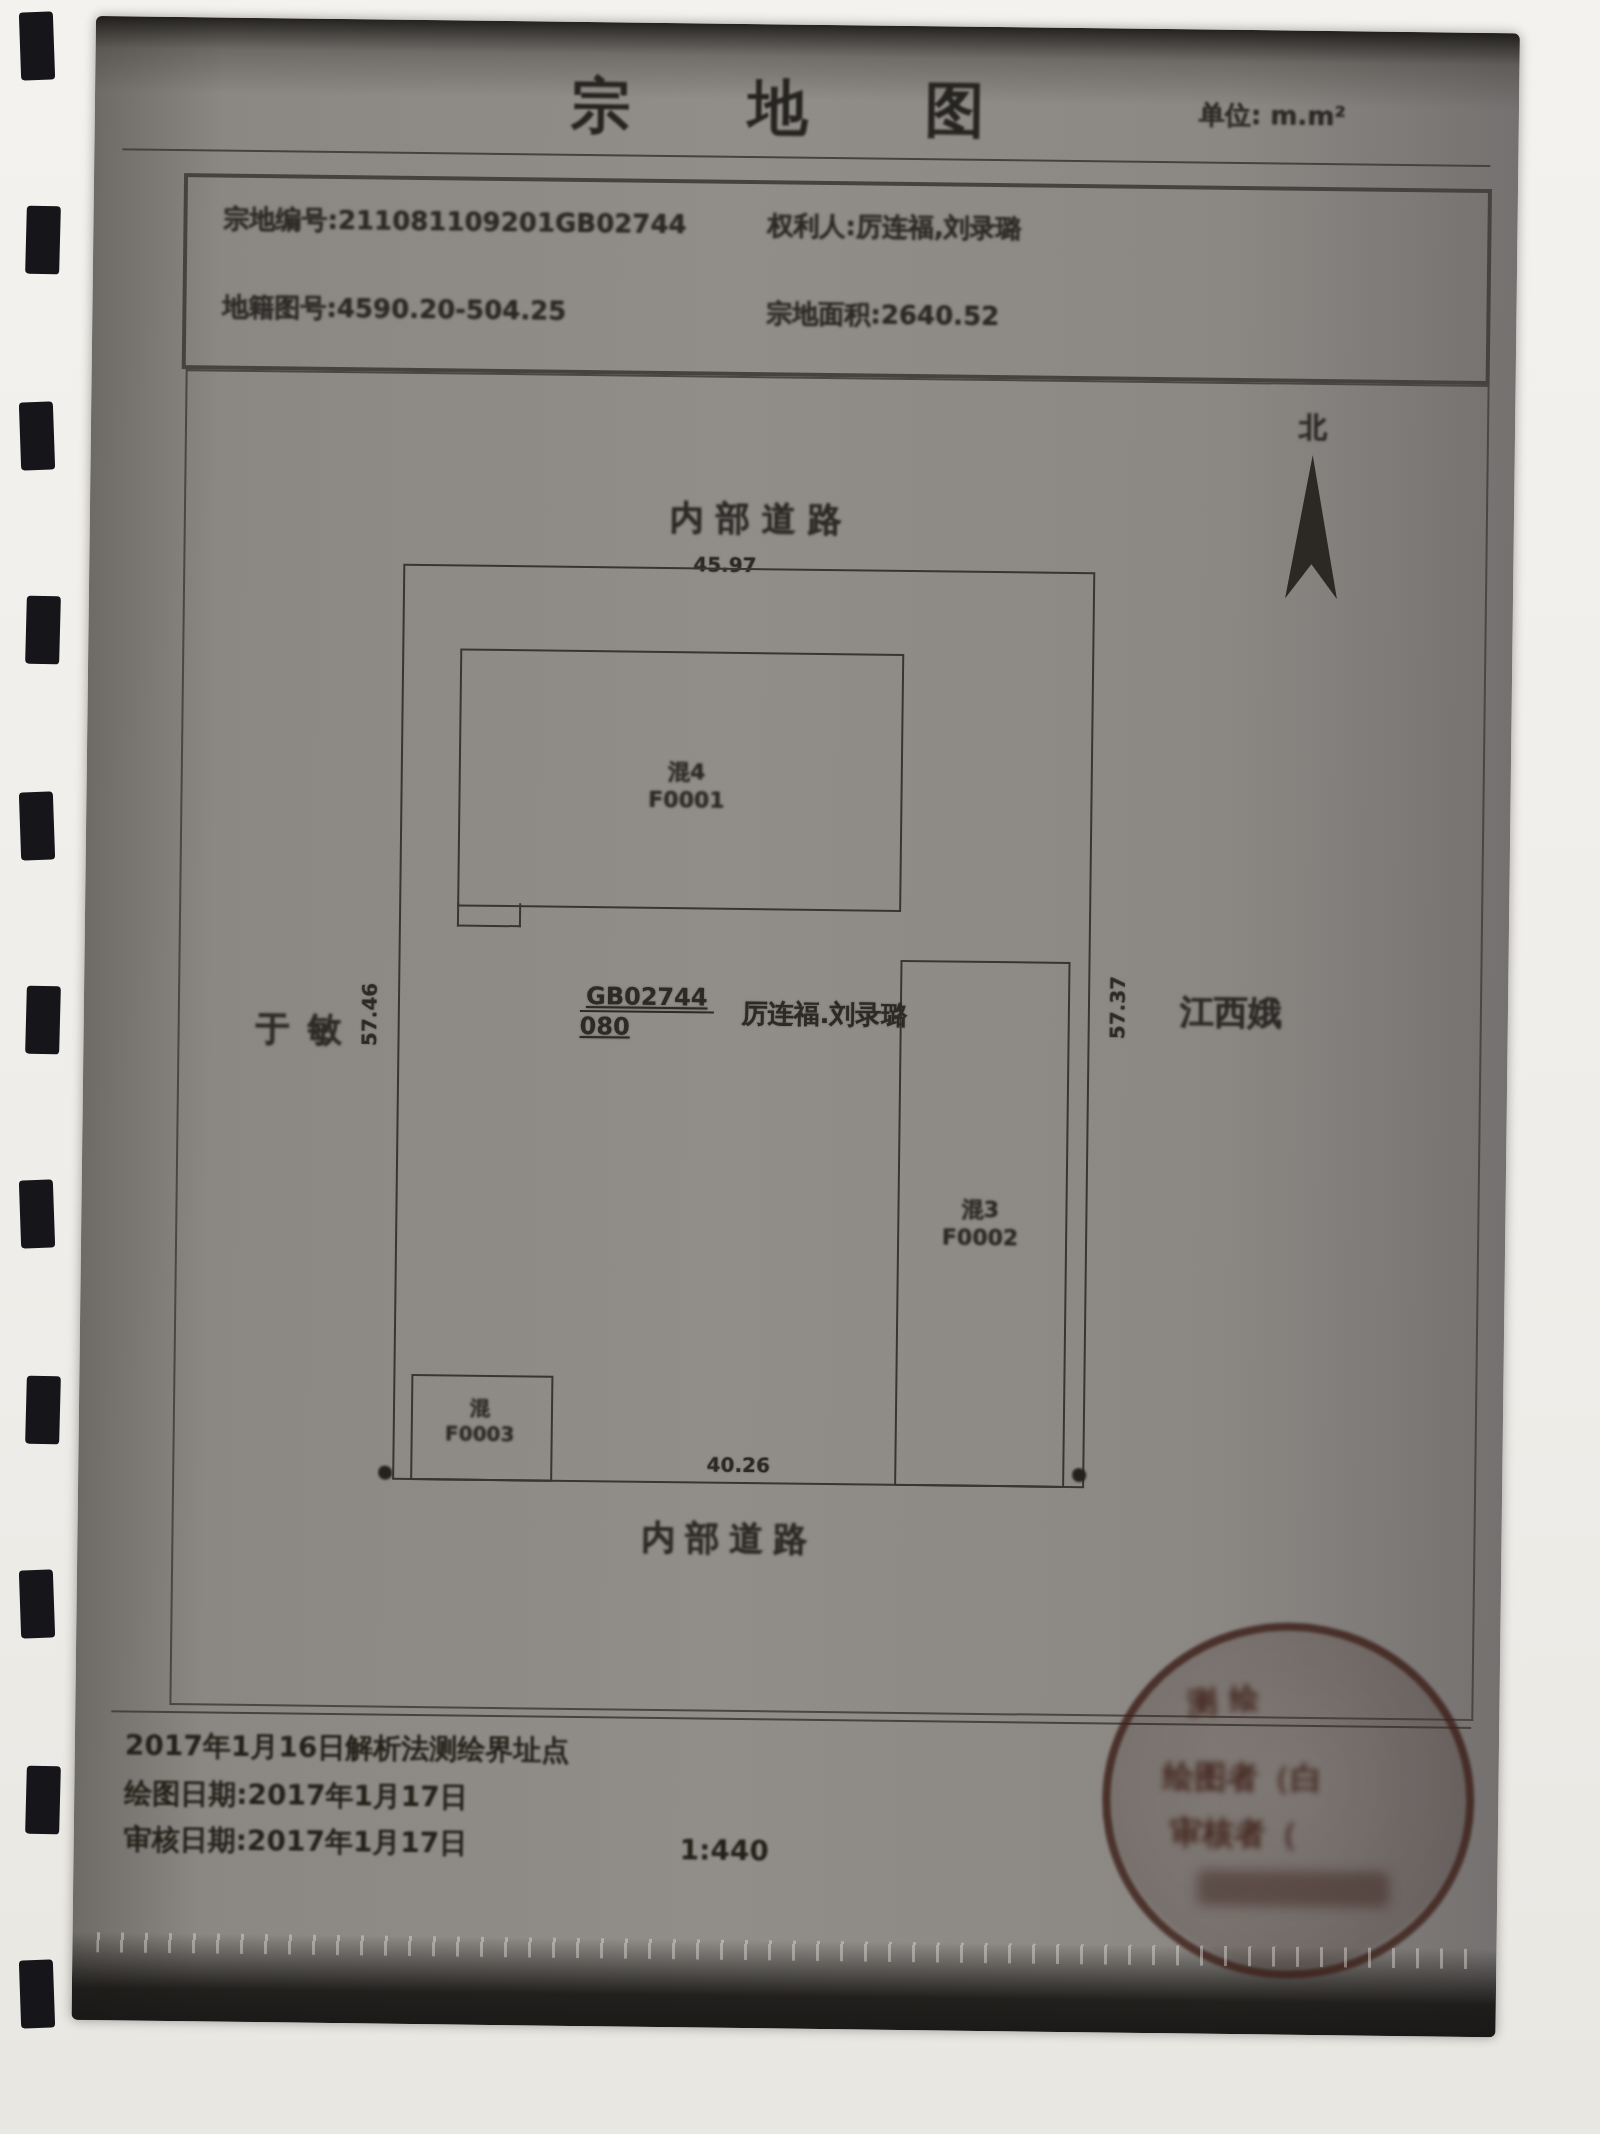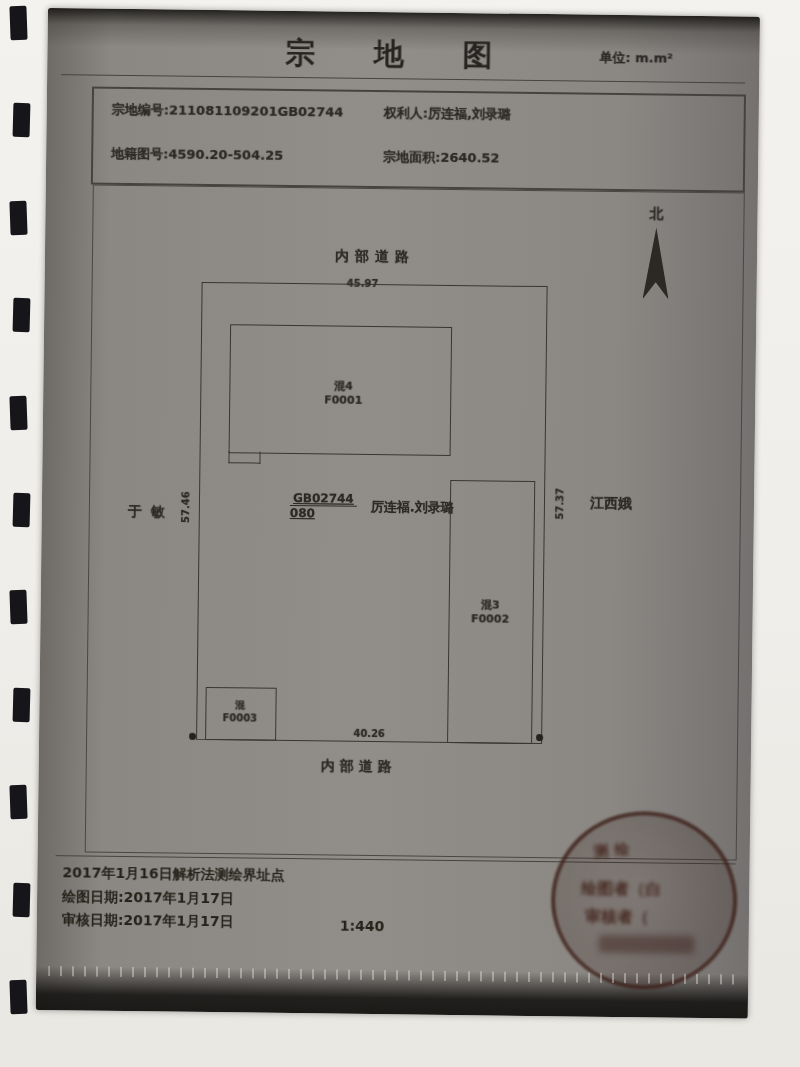--- a/index.html
+++ b/index.html
@@ -31,21 +31,21 @@
   .title{font-family:"DejaVu Serif",serif;font-size:30px;font-weight:bold;
     letter-spacing:24px;color:#262421;filter:blur(0.4px);}
   .unit{font-size:13px;font-weight:bold;filter:blur(0.4px);}
   .rule{background:#45423f;height:1px;filter:blur(0.3px);}
   
   .info-box{border:2px solid #454240;filter:blur(0.2px);}
   .info-text{font-size:13px;font-weight:bold;white-space:nowrap;filter:blur(0.45px);}
   
   .frame{border:1.2px solid #4a4743;}
   .shape{border:1.4px solid #393631;}
-  .lbl{font-size:14px;font-weight:bold;filter:blur(0.4px);white-space:nowrap;}
+  .lbl{font-size:17px;font-weight:bold;filter:blur(0.4px);white-space:nowrap;}
   .dim{font-size:10px;font-weight:bold;filter:blur(0.35px);white-space:nowrap;}
   .bldg-label{text-align:center;font-size:11px;font-weight:bold;line-height:14px;filter:blur(0.4px);}
   .rot{transform:rotate(-90deg);transform-origin:center;}
   .north-arrow{width:26px;height:72px;background:#2c2925;
     clip-path:polygon(50% 0,100% 100%,50% 76%,0 100%);filter:blur(0.3px);}
   .corner-dot{width:7px;height:7px;background:#24211e;border-radius:45% 55% 50% 50%;filter:blur(0.4px);}
   .frac{display:inline-block;text-align:left;vertical-align:middle;text-decoration:underline;}
   .frac .num{display:block;border-bottom:1.6px solid #2c2926;padding:0 3px;font-size:12px;font-weight:bold;}
   .frac .den{display:block;font-size:12px;font-weight:bold;}
   .holders{display:inline-block;margin-left:9px;font-size:13px;font-weight:bold;vertical-align:middle;}

